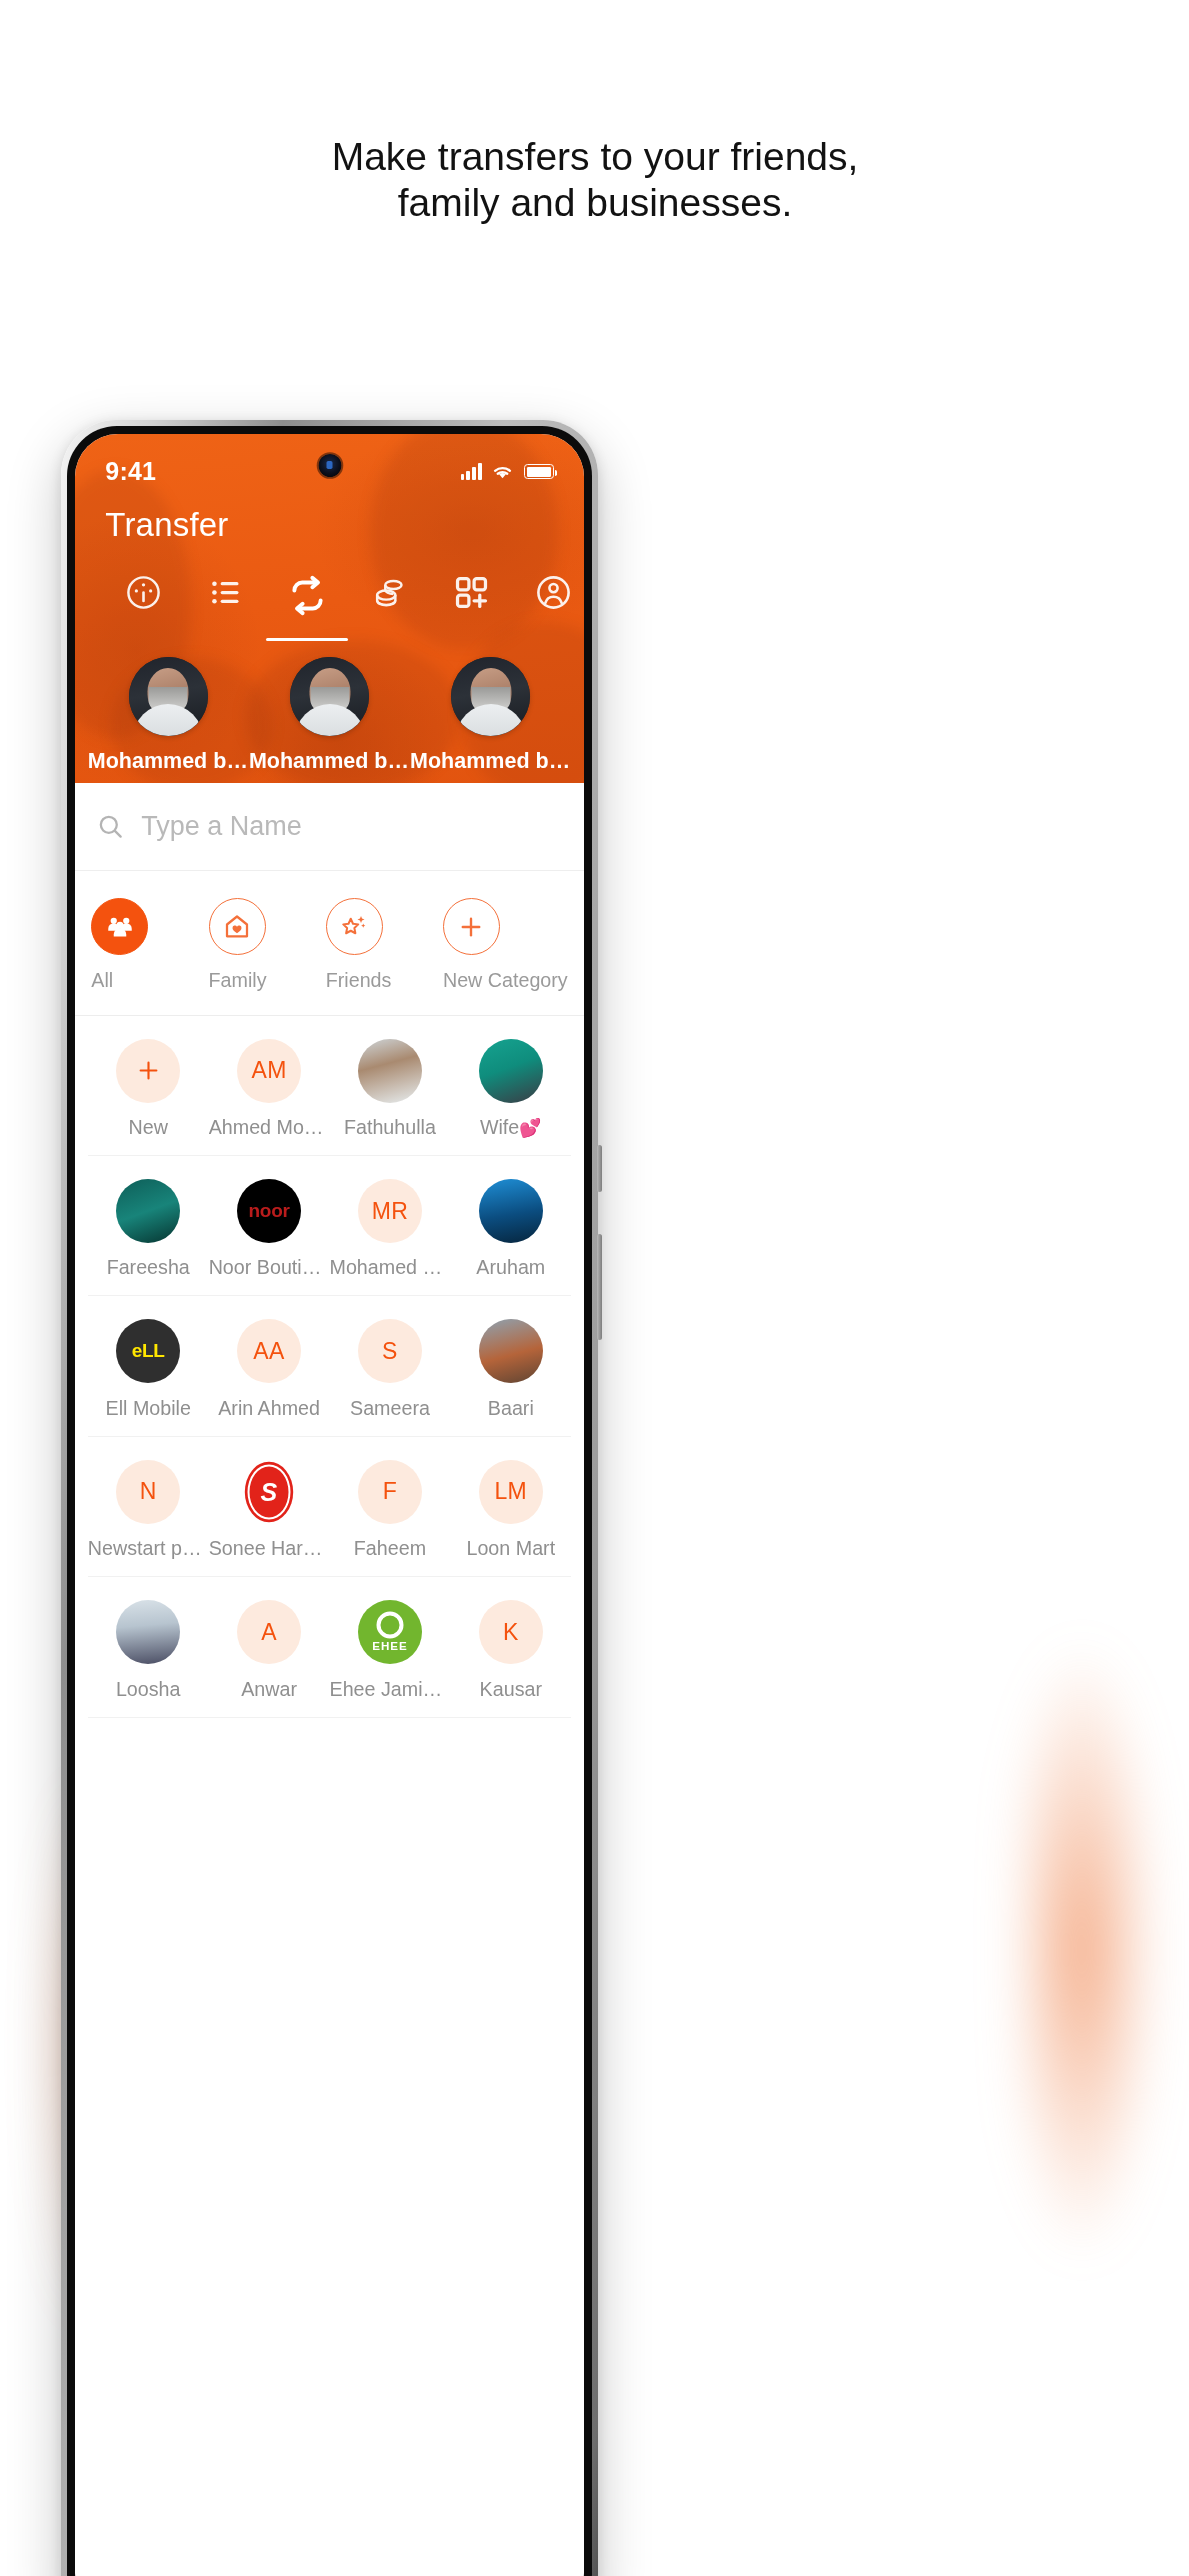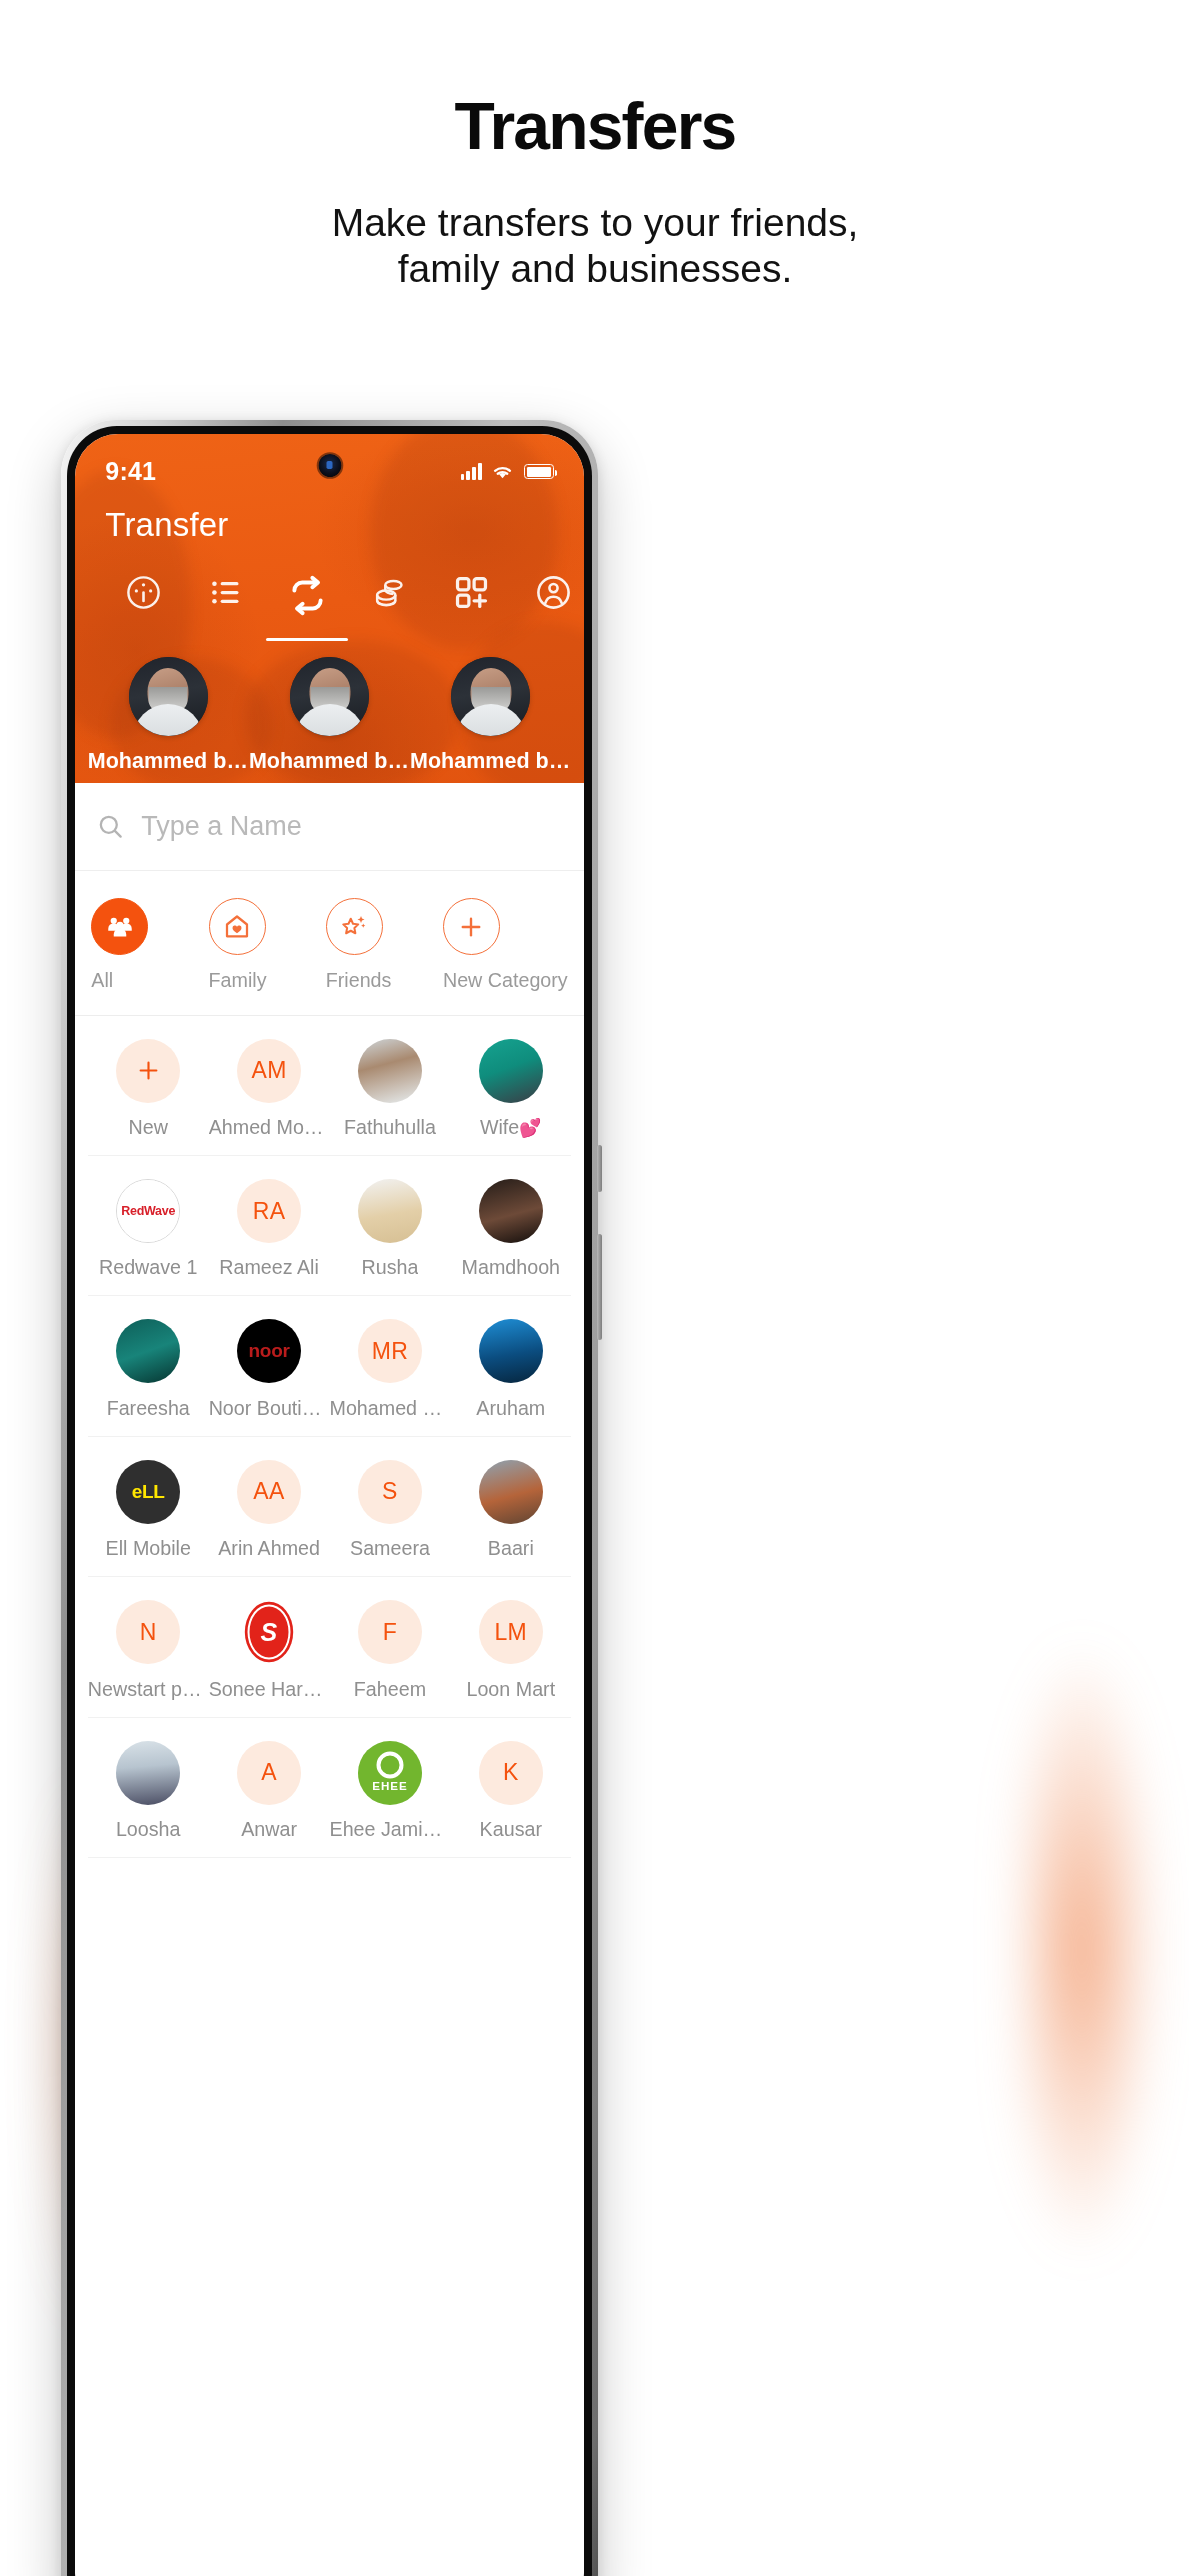--- a/index.html
+++ b/index.html
@@ -347,21 +347,20 @@
     text-align:center; color:#fff; font-size:11.6px; font-weight:bold; letter-spacing:0.9px;
   }
 </style>
 </head>
 <body>
 
 <div class="glow"></div>
 <div class="glow-left"></div>
 
 <section class="promo">
-  <h1 class="promo-title">Transfers</h1>
   <p class="promo-sub">Make transfers to your friends, family and businesses.</p>
 </section>
 
 <div class="phone">
   <div class="side-btn b1"></div>
   <div class="side-btn b2"></div>
 
   <div class="phone-inner">
     <div class="screen">
 
@@ -584,45 +583,20 @@
           <div class="gcell">
             <div class="gav">
                 <span class="ph ph-wife"></span>
               </div>
             <div class="gname">
               <span>Wife</span><span class="heart">💕</span>
             </div>
           </div>
         </div>
 
-        <div class="grid-row">
-          <div class="gcell">
-            <div class="gav outline">
-              <span class="ph ph-redwave"></span>
-              <span class="mini-text t-redwave">RedWave</span>
-            </div>
-            <div class="gname">Redwave 1</div>
-          </div>
-          <div class="gcell">
-            <div class="gav initials">RA</div>
-            <div class="gname">Rameez Ali</div>
-          </div>
-          <div class="gcell">
-            <div class="gav">
-                <span class="ph ph-rusha"></span>
-              </div>
-            <div class="gname">Rusha</div>
-          </div>
-          <div class="gcell">
-            <div class="gav">
-                <span class="ph ph-mamd"></span>
-              </div>
-            <div class="gname">Mamdhooh</div>
-          </div>
-        </div>
 
         <div class="grid-row">
           <div class="gcell">
             <div class="gav">
                 <span class="ph ph-fareesha"></span>
               </div>
             <div class="gname">Fareesha</div>
           </div>
           <div class="gcell">
             <div class="gav">

